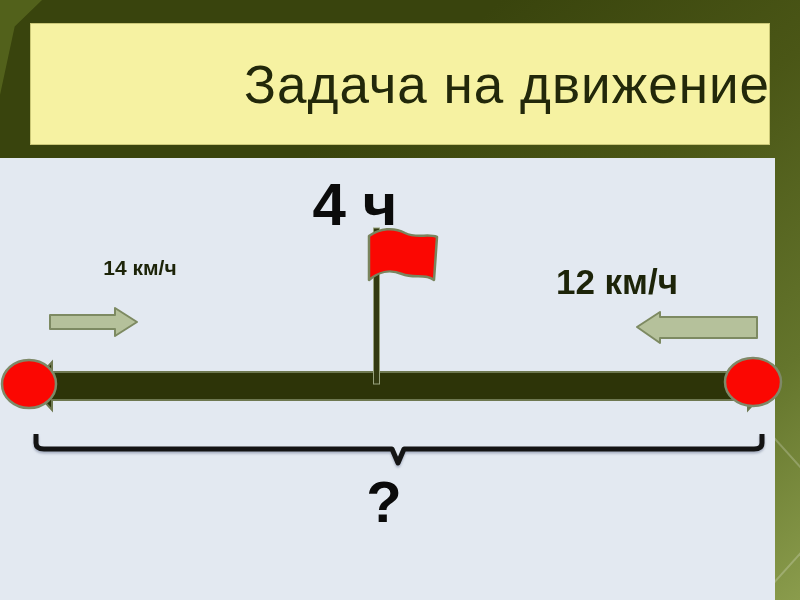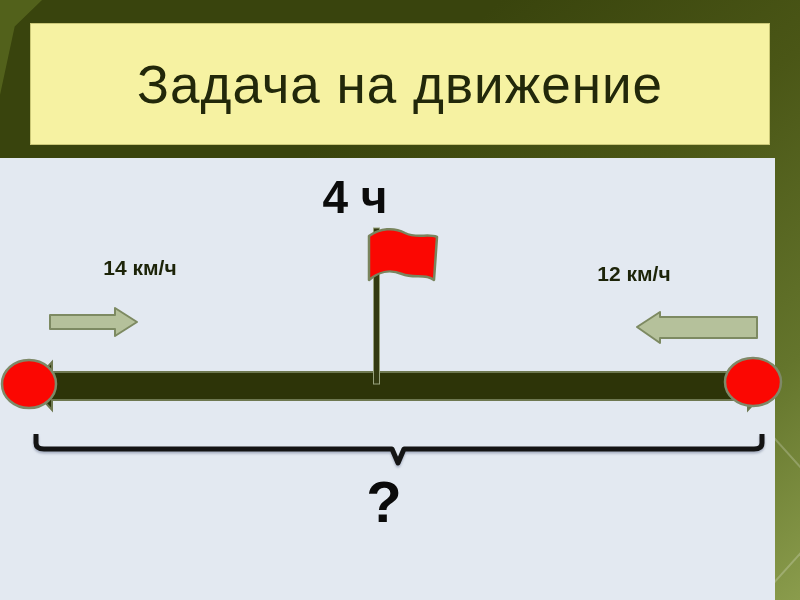--- a/index.html
+++ b/index.html
@@ -15,21 +15,21 @@
     clip-path:polygon(0 0, 100% 0, 35% 28%, 0 100%);
     opacity:.85;
   }
   .diag-line { position:absolute; background:rgba(255,255,255,.22); height:2px; }
   .diag-line.one { width:170px; right:-60px; top:438px; transform:rotate(48deg); }
   .diag-line.two { width:140px; right:-50px; top:575px; transform:rotate(-48deg); }
 
   .title-box {
     position:absolute; left:30px; top:23px; width:740px; height:122px;
     background:var(--title-bg);
-    display:flex; align-items:center; justify-content:center;
+    display:flex; align-items:center; justify-content:flex-end;
     box-shadow:inset 0 0 0 1px rgba(120,120,40,.35);
   }
   .title-text {
     color:var(--title-text); font-size:53px; letter-spacing:1px;
     font-weight:400; white-space:nowrap;
   }
 
   .panel {
     position:absolute; left:0; top:158px; width:775px; height:442px;
     background:var(--panel-bg);
@@ -39,23 +39,23 @@
 
   .road        { fill:var(--bar); stroke:var(--bar-outline); stroke-width:2; }
   .endpoint    { fill:var(--red); stroke:var(--shape-outline); stroke-width:2.5; }
   .flag-pole   { fill:#333a10; stroke:#98a27d; stroke-width:1; }
   .flag-cloth  { fill:var(--red); stroke:#79855e; stroke-width:2.5; stroke-linejoin:round; }
   .speed-arrow { fill:var(--arrow-fill); stroke:var(--arrow-stroke); stroke-width:2; stroke-linejoin:round; }
   .brace       { fill:none; stroke:#141414; stroke-width:5; stroke-linejoin:round;
                  filter:drop-shadow(0 2.5px 1px rgba(125,135,160,.6)); }
 
   .lbl { position:absolute; text-align:center; color:var(--label-text); font-weight:bold; }
-  .time-label    { left:280px; top:170px; width:150px; font-size:46px; color:var(--ink); }
+  .time-label    { left:280px; top:170px; width:150px; font-size:60px; color:var(--ink); }
   .speed-left    { left:60px;  top:256px; width:160px; font-size:21px; }
-  .speed-right   { left:554px; top:262px; width:160px; font-size:21px; }
+  .speed-right   { left:537px; top:262px; width:160px; font-size:35px; }
   .question-mark { left:334px; top:468px; width:100px; font-size:58px; color:var(--ink); }
 </style>
 </head>
 <body>
 
 <div class="slide">
 
   <div class="corner-bevel"></div>
   <div class="diag-line one"></div>
   <div class="diag-line two"></div>

